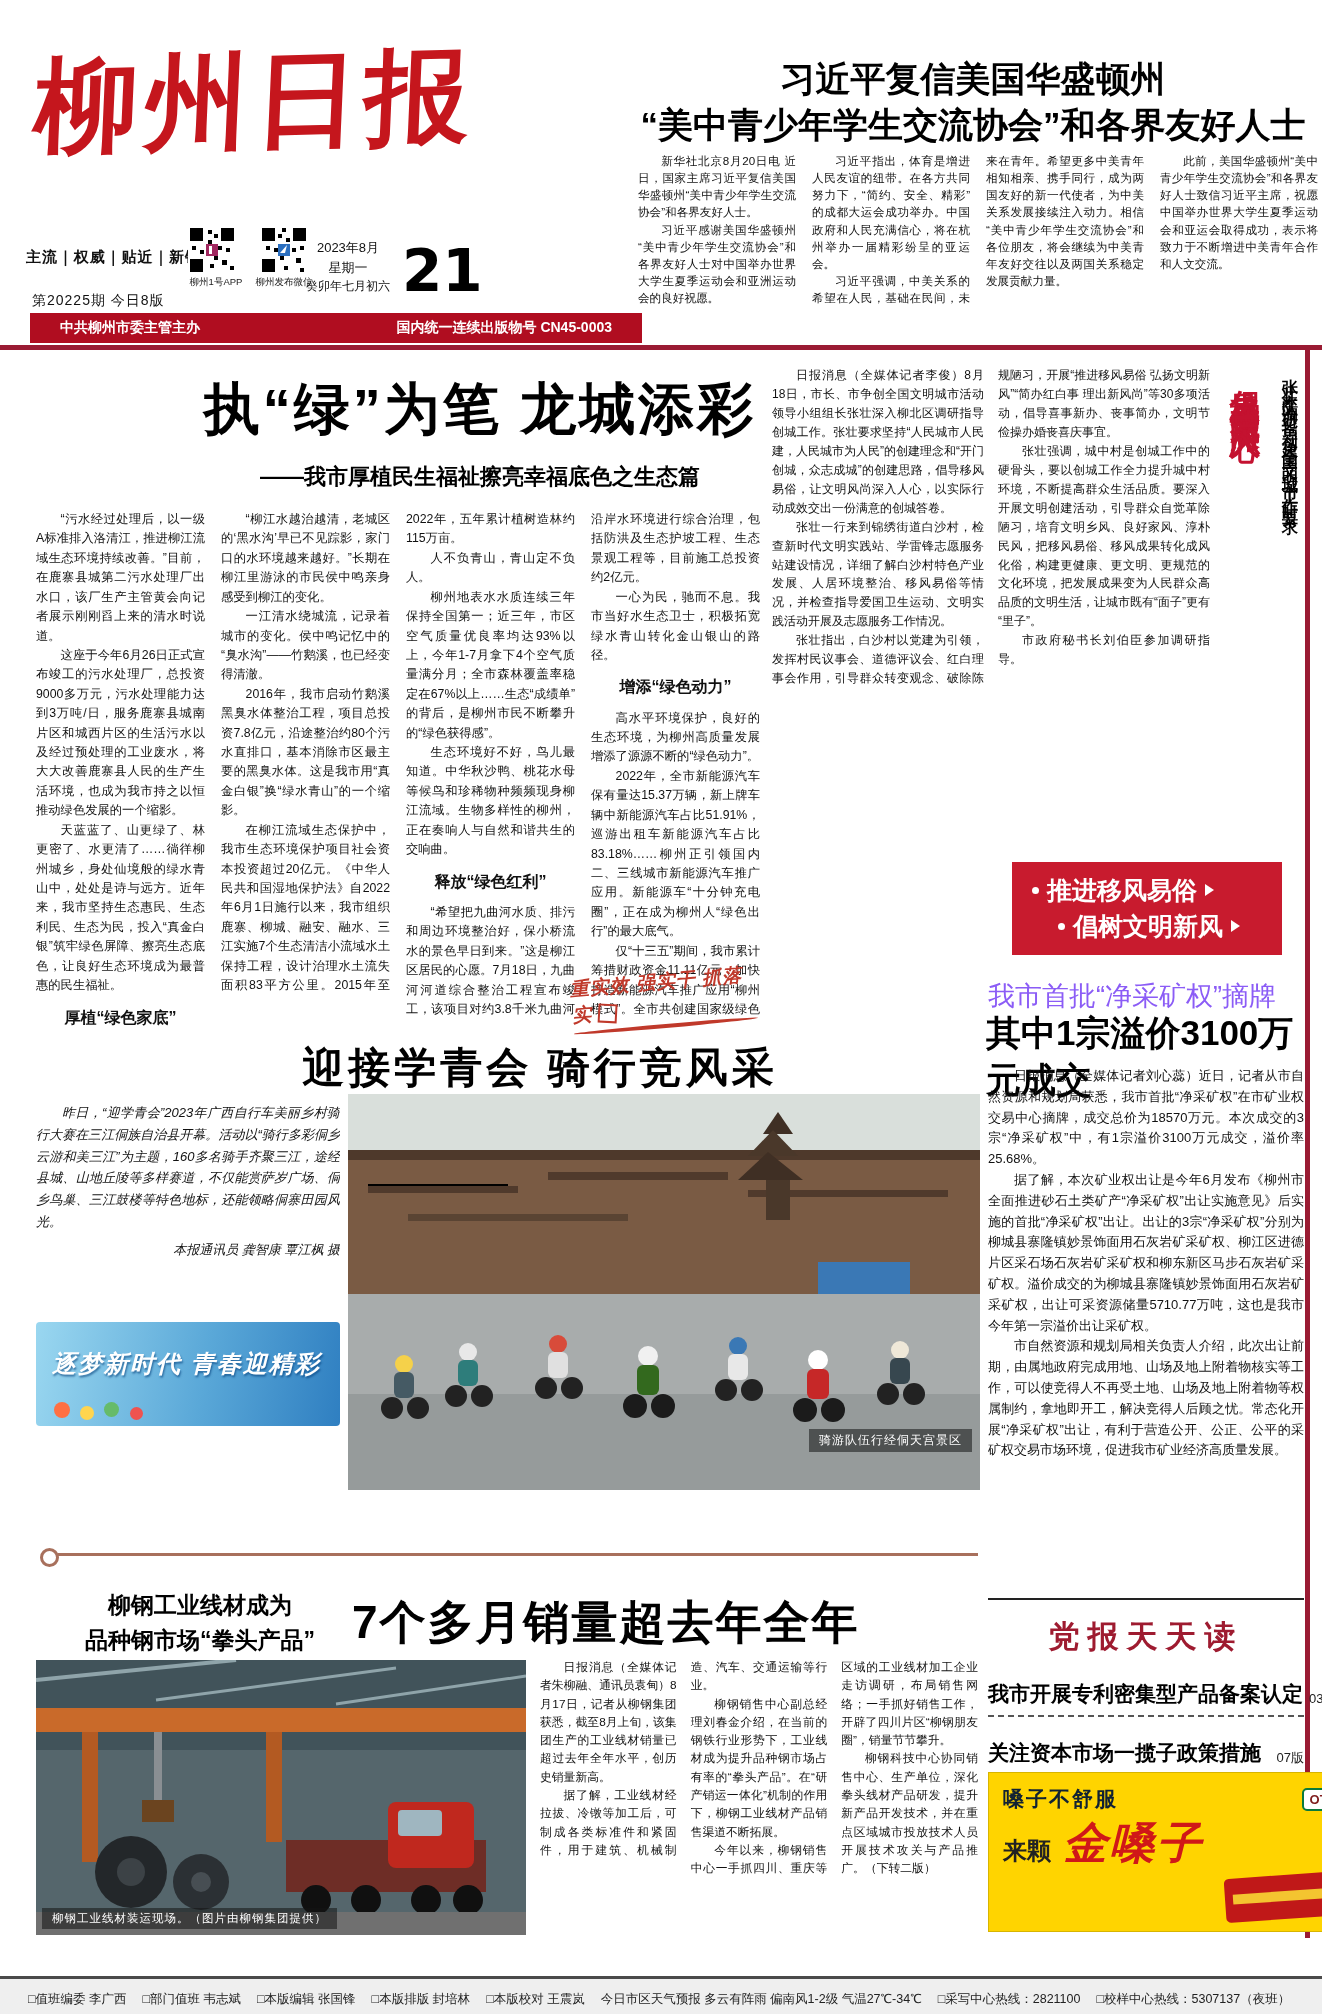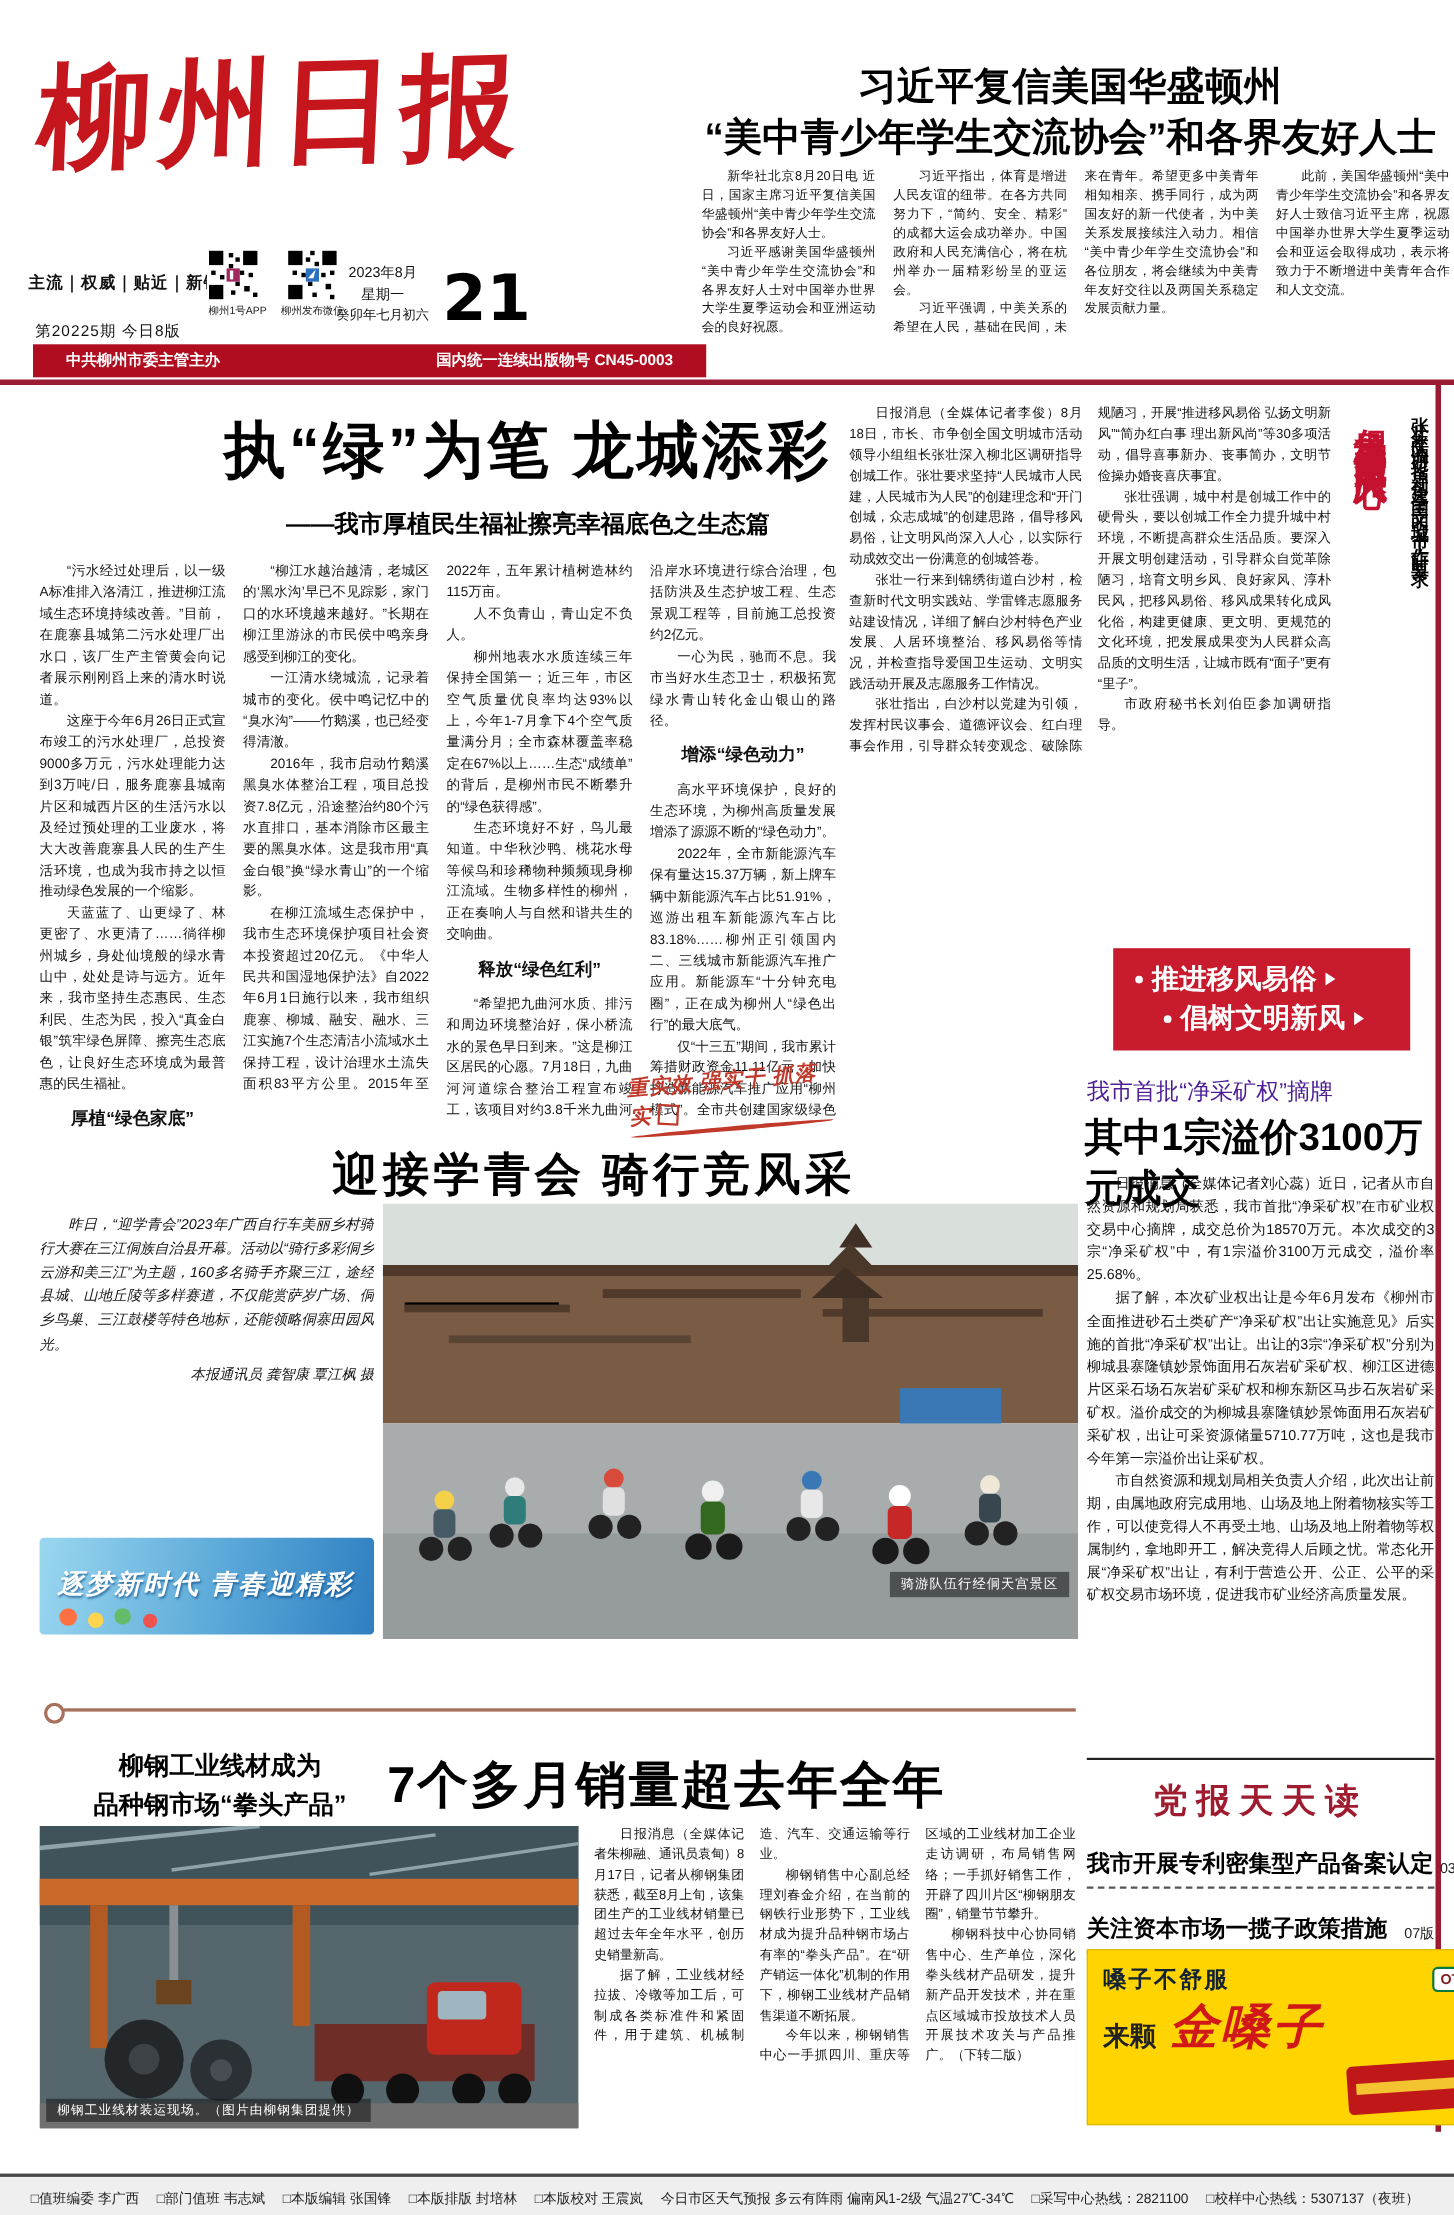--- a/index.html
+++ b/index.html
@@ -40,21 +40,21 @@
   .vert-title{font-size:30px;font-weight:900;letter-spacing:3px;color:#c41230;}
 
   .badge{background:#c81b2e;color:#fff;font-weight:900;font-size:25px;
          padding:10px 14px 10px 20px;line-height:1.45;}
   .badge .bline{display:flex;align-items:center;}
   .badge .bline.second{padding-left:26px;}
   .badge .dot{width:7px;height:7px;border-radius:50%;background:#fff;margin-right:8px;flex:0 0 auto;}
   .badge .arr{width:0;height:0;border-left:9px solid #fff;border-top:6px solid transparent;
               border-bottom:6px solid transparent;margin-left:8px;flex:0 0 auto;}
 
-  .mining-kicker{font-size:21px;color:#4c1d95;}
+  .mining-kicker{font-size:27px;color:#8b5cf6;}
   .mining-title{font-size:35px;font-weight:900;color:#000;}
   .mining-body{font-size:13px;line-height:1.6;}
 
   .read-box{border-top:2px solid #222;}
   .read-title{font-family:"DejaVu Serif",serif;font-weight:900;font-size:31px;color:#9e1b30;
               text-align:center;letter-spacing:8px;margin-top:16px;}
   .read-item{display:flex;align-items:flex-end;border-bottom:2px dashed #555;
              padding-bottom:7px;margin-top:22px;}
   .read-item .ititle{font-size:21px;font-weight:900;color:#000;white-space:nowrap;}
   .read-item .leader{flex:1;}
@@ -286,21 +286,21 @@
     </div>
   </div>
 
   <div class="abs cycling-title" style="left:220px;top:1040px;width:640px;">迎接学青会  骑行竞风采</div>
 
   <div class="abs bodytext cycling-text" style="left:36px;top:1102px;width:304px;height:288px;overflow:hidden;font-size:13px;line-height:1.68;">
       <p>昨日，“迎学青会”2023年广西自行车美丽乡村骑行大赛在三江侗族自治县开幕。活动以“骑行多彩侗乡 云游和美三江”为主题，160多名骑手齐聚三江，途经县城、山地丘陵等多样赛道，不仅能赏萨岁广场、侗乡鸟巢、三江鼓楼等特色地标，还能领略侗寨田园风光。</p>
       <p class="byline">本报通讯员 龚智康 覃江枫 摄</p>
     </div>
 
-  <div class="abs banner" style="left:36px;top:1398px;width:304px;height:88px;">
+  <div class="abs banner" style="left:36px;top:1322px;width:304px;height:104px;">
     <div class="banner-title">逐梦新时代 青春迎精彩</div>
     <span class="m1"></span>
       <span class="m2"></span>
     <span class="m3"></span>
       <span class="m4"></span>
   </div>
 
   <div class="abs" style="left:348px;top:1094px;width:632px;height:396px;">
     <svg viewBox="0 0 632 396" width="632" height="396">
       <rect width="632" height="160" fill="#d9dfdb"></rect>

